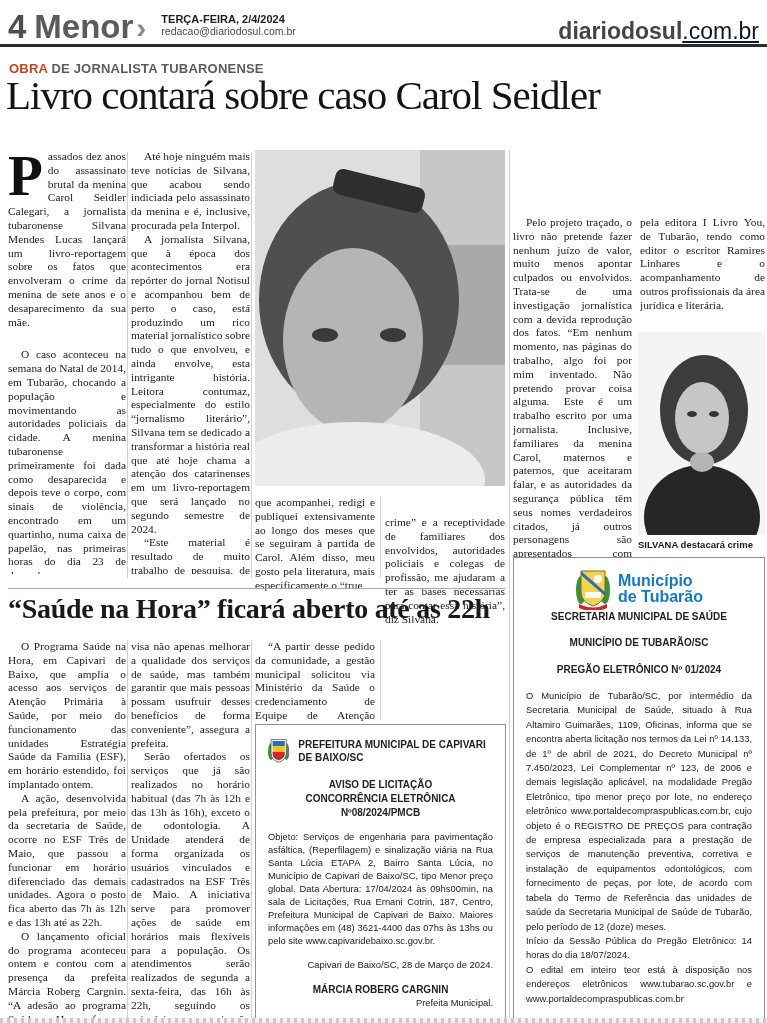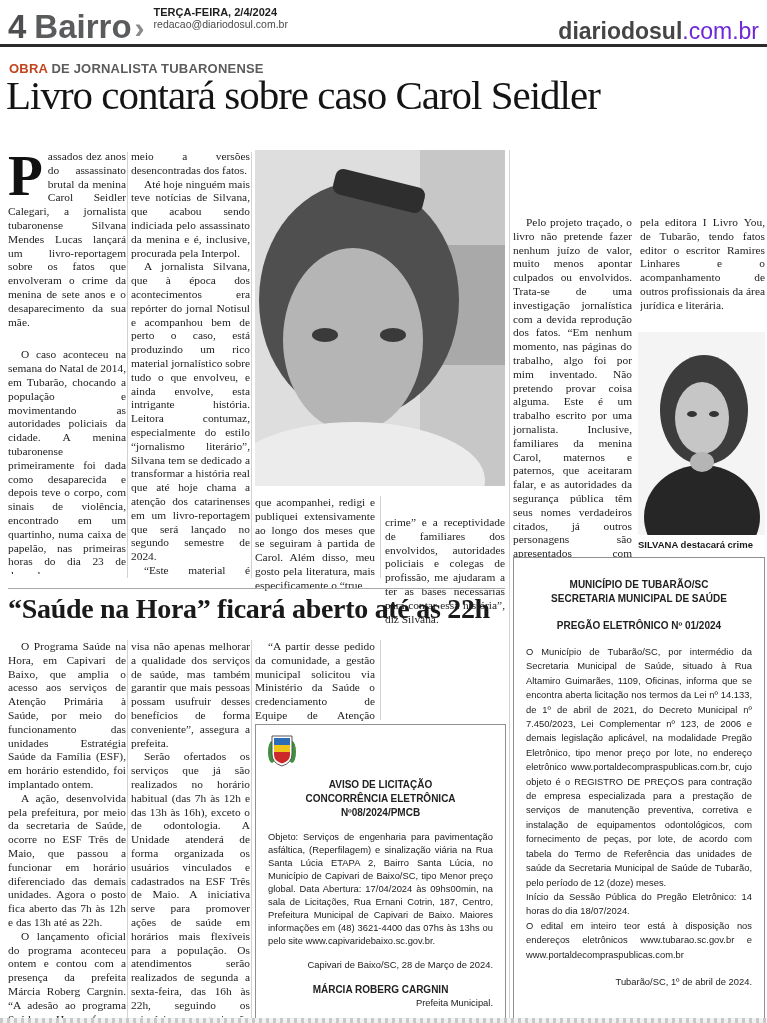--- a/index.html
+++ b/index.html
@@ -6,26 +6,26 @@
   #page{position:relative;width:767px;height:1023px;background:#fff;overflow:hidden;
         font-family:"Liberation Serif",serif;color:#1b1b1b;}
   
   .masthead{position:absolute;left:8px;top:4px;width:751px;height:40px;
             display:flex;justify-content:space-between;align-items:flex-end;
             font-family:"Liberation Sans",sans-serif;}
   .mh-left{display:flex;align-items:flex-end;}
   .mh-num{font-size:33px;font-weight:bold;color:#4e4e50;line-height:34px;}
   .mh-section{font-size:33px;font-weight:bold;color:#5a5b5d;line-height:34px;margin-left:8px;}
   .mh-chev{font-size:30px;font-weight:bold;color:#8a8a8a;line-height:32px;margin-left:3px;}
-  .mh-meta{margin-left:9px;padding-bottom:14px;}
+  .mh-meta{margin-left:15px;padding-bottom:7px;}
   .mh-date{font-size:11px;font-weight:bold;color:#1e1e1e;line-height:12px;}
   .mh-email{font-size:10.5px;color:#4a4a4a;line-height:12px;}
   .mh-site{padding-bottom:1px;font-size:23px;line-height:24px;}
   .mh-site-bold{font-weight:bold;color:#454545;}
-  .mh-site-rest{color:#6d28d9;}
+  .mh-site-rest{color:#0f172a;text-decoration:underline;}
   .mh-rule{position:absolute;left:0;top:44px;width:767px;height:3px;background:#2b2b2b;}
   
   .kicker{position:absolute;left:9px;top:61px;font-family:"Liberation Sans",sans-serif;
           font-size:13px;font-weight:bold;letter-spacing:.2px;}
   .kicker-hl{color:#c2451d;}
   .kicker-rest{color:#5c5c5c;font-weight:bold;}
   .headline1{position:absolute;left:6px;top:72px;width:756px;
              font-size:41px;line-height:46px;font-weight:normal;color:#141414;letter-spacing:-1px;}
   
   .col{position:absolute;text-align:justify;font-size:11.4px;line-height:13.8px;color:#1c1c1c;}
@@ -61,42 +61,41 @@
              background:repeating-linear-gradient(90deg,#c9c9c9 0 3px,#f2f2f2 3px 7px);}
 </style>
 </head>
 <body>
 
 <div id="page">
 
   <header class="masthead">
     <div class="mh-left">
       <span class="mh-num">4</span>
-      <span class="mh-section">Bairro</span>
+      <span class="mh-section">Menor</span>
       <span class="mh-chev">›</span>
       <div class="mh-meta">
         <div class="mh-date">TERÇA-FEIRA, 2/4/2024</div>
         <div class="mh-email">redacao@diariodosul.com.br</div>
       </div>
     </div>
     <div class="mh-site"><span class="mh-site-bold">diariodosul</span><span class="mh-site-rest">.com.br</span></div>
   </header>
   <div class="mh-rule"></div>
 
   <div class="kicker"><span class="kicker-hl">OBRA</span><span class="kicker-rest"> DE JORNALISTA TUBARONENSE</span></div>
   <h1 class="headline1" style="margin:0;">Livro contará sobre caso Carol Seidler</h1>
 
   <div class="col clip" style="left:8px;top:150px;width:118px;height:424px;">
     <p><span class="dropcap">P</span><span>assados dez anos do assassinato brutal da menina Carol Seidler Calegari, a jornalista tubaronense Silvana Mendes Lucas lançará um livro-reportagem sobre os fatos que envolveram o crime da menina de sete anos e o desaparecimento da sua mãe.</span></p>
     <p class="ind gapped">O caso aconteceu na semana do Natal de 2014, em Tubarão, chocando a população e movimentando as autoridades policiais da cidade. A menina tubaronense primeiramente foi dada como desaparecida e depois teve o corpo, com sinais de violência, encontrado em um quartinho, numa caixa de papelão, nas primeiras horas do dia 23 de dezembro.</p>
 
   </div>
 
   <div class="col clip" style="left:131px;top:150px;width:119px;height:424px;">
-    <p>meio a versões desencontradas dos fatos.</p>
     <p class="ind">Até hoje ninguém mais teve notícias de Silvana, que acabou sendo indiciada pelo assassinato da menina e é, inclusive, procurada pela Interpol.</p>
     <p class="ind">A jornalista Silvana, que à época dos acontecimentos era repórter do jornal Notisul e acompanhou bem de perto o caso, está produzindo um rico material jornalístico sobre tudo o que envolveu, e ainda envolve, esta intrigante história. Leitora contumaz, especialmente do estilo “jornalismo literário”, Silvana tem se dedicado a transformar a história real que até hoje chama a atenção dos catarinenses em um livro-reportagem que será lançado no segundo semestre de 2024.</p>
     <p class="ind">“Este material é resultado de muito trabalho de pesquisa, de entrevistas, em sua maioria de fontes primárias, de observações e de muita leitura. Foram muitas matérias,</p>
   </div>
 
   <div class="photo" style="left:255px;top:150px;width:250px;height:336px;">
     <svg width="250" height="336" viewBox="0 0 250 336">
       <rect width="250" height="336" fill="#dedede"></rect>
       <rect x="165" y="0" width="85" height="336" fill="#c7c7c7"></rect>
       <rect x="178" y="95" width="72" height="120" fill="#a9a9a9"></rect>
@@ -114,21 +113,21 @@
   </div>
   <div class="col" style="left:385px;top:516px;width:120px;">
     <p>crime” e a receptividade de familiares dos envolvidos, autoridades policiais e colegas de profissão, me ajudaram a ter as bases necessárias para contar essa história”, diz Silvana.</p>
   </div>
 
   <div class="col clip" style="left:513px;top:216px;width:119px;height:348px;">
     <p class="ind">Pelo projeto traçado, o livro não pretende fazer nenhum juízo de valor, muito menos apontar culpados ou envolvidos. Trata-se de uma investigação jornalística com a devida reprodução dos fatos. “Em nenhum momento, nas páginas do trabalho, algo foi por mim inventado. Não pretendo provar coisa alguma. Este é um trabalho escrito por uma jornalista. Inclusive, familiares da menina Carol, maternos e paternos, que aceitaram falar, e as autoridades da segurança pública têm seus nomes verdadeiros citados, já outros personagens são apresentados com pseudônimos, até porque o caso ainda não está encerrado e as investigações continuam”, esclarece a autora.</p>
 
   </div>
   <div class="col clip" style="left:640px;top:216px;width:125px;height:114px;">
-    <p>pela editora I Livro You, de Tubarão, tendo fatos editor o escritor Ramires Linhares e o acompanhamento de outros profissionais da área jurídica e literária.</p>
+    <p>pela editora I Livro You, de Tubarão, tendo como editor o escritor Ramires Linhares e o acompanhamento de outros profissionais da área jurídica e literária.</p>
   </div>
 
   <div class="photo" style="left:638px;top:332px;width:127px;height:203px;background:#f4f4f4;">
     <svg width="127" height="203" viewBox="0 0 127 203">
       <rect width="127" height="203" fill="#f4f4f4"></rect>
       <ellipse cx="66" cy="78" rx="44" ry="55" fill="#3c3c3c"></ellipse>
       <ellipse cx="64" cy="86" rx="27" ry="36" fill="#c6c6c6"></ellipse>
       <ellipse cx="54" cy="82" rx="5" ry="3" fill="#333"></ellipse>
       <ellipse cx="76" cy="82" rx="5" ry="3" fill="#333"></ellipse>
       <ellipse cx="64" cy="185" rx="58" ry="52" fill="#262626"></ellipse>
@@ -165,32 +164,48 @@
   <div class="notice" style="left:255px;top:724px;width:251px;height:296px;padding:9px 12px;">
     <div class="notice-head">
       <svg width="28" height="33" viewBox="0 0 28 33">
         <ellipse cx="4" cy="18" rx="4" ry="11" fill="#3f8f3f"></ellipse>
         <ellipse cx="24" cy="18" rx="4" ry="11" fill="#3f8f3f"></ellipse>
         <path d="M4 2 H24 V20 Q24 29 14 32 Q4 29 4 20 Z" fill="#fff" stroke="#555" stroke-width="1"></path>
         <rect x="6" y="4" width="16" height="7" fill="#2e6db4"></rect>
         <rect x="6" y="11" width="16" height="7" fill="#f0c419"></rect>
         <path d="M6 18 H22 V21 Q22 27 14 29.5 Q6 27 6 21 Z" fill="#cc2a2a"></path>
       </svg>
+      <div class="notice-head-text">PREFEITURA MUNICIPAL DE CAPIVARI DE BAIXO/SC</div>
     </div>
     <div class="notice-title" style="margin-top:11px;">AVISO DE LICITAÇÃO</div>
     <div class="notice-title">CONCORRÊNCIA ELETRÔNICA Nº08/2024/PMCB</div>
     <div class="notice-body" style="margin-top:10px;">Objeto: Serviços de engenharia para pavimentação asfáltica, (Reperfilagem) e sinalização viária na Rua Santa Lúcia ETAPA 2, Bairro Santa Lúcia, no Município de Capivari de Baixo/SC, tipo Menor preço global. Data Abertura: 17/04/2024 às 09hs00min, na sala de Licitações, Rua Ernani Cotrin, 187, Centro, Prefeitura Municipal de Capivari de Baixo. Maiores informações em (48) 3621-4400 das 07hs às 13hs ou pelo site www.capivaridebaixo.sc.gov.br.</div>
     <div class="notice-center" style="margin-top:12px;">Capivari de Baixo/SC, 28 de Março de 2024.</div>
     <div class="notice-signer" style="margin-top:14px;">MÁRCIA ROBERG CARGNIN</div>
     <div class="notice-center" style="margin-top:2px;">Prefeita Municipal.</div>
   </div>
 
   <div class="notice" style="left:513px;top:557px;width:252px;height:462px;padding:8px 12px;">
+    <div class="tub-logo">
+      <svg width="36" height="42" viewBox="0 0 36 42">
+        <ellipse cx="6" cy="22" rx="5" ry="14" fill="#3f8f3f"></ellipse>
+        <ellipse cx="30" cy="22" rx="5" ry="14" fill="#3f8f3f"></ellipse>
+        <path d="M6 3 H30 V24 Q30 34 18 38 Q6 34 6 24 Z" fill="#f5d34a" stroke="#7a6a1f" stroke-width="1"></path>
+        <path d="M6 3 L30 24 V28 L6 7 Z" fill="#2e6db4"></path>
+        <circle cx="23" cy="11" r="4" fill="#fff"></circle>
+        <rect x="10" y="24" width="16" height="6" fill="#fff"></rect>
+        <path d="M4 36 Q18 43 32 36 L32 40 Q18 46 4 40 Z" fill="#cc2a2a"></path>
+      </svg>
+      <div class="tub-logo-text">
+        <div>Município</div>
+        <div>de Tubarão</div>
+      </div>
+    </div>
+    <div class="notice-title">SECRETARIA MUNICIPAL DE SAÚDE</div>
     <div class="notice-title" style="margin-top:12px;">MUNICÍPIO DE TUBARÃO/SC</div>
-    <div class="notice-title">SECRETARIA MUNICIPAL DE SAÚDE</div>
     <div class="notice-title" style="margin-top:13px;">PREGÃO ELETRÔNICO Nº 01/2024</div>
     <div class="notice-body" style="margin-top:12px;line-height:14.4px;">O Município de Tubarão/SC, por intermédio da Secretaria Municipal de Saúde, situado à Rua Altamiro Guimarães, 1109, Oficinas,  informa que se encontra aberta licitação nos termos da Lei nº 14.133, de 1º de abril de 2021, do Decreto Municipal nº 7.450/2023, Lei Complementar nº 123, de 2006 e demais legislação aplicável, na modalidade Pregão Eletrônico, tipo menor preço por lote, no endereço eletrônico www.portaldecompraspublicas.com.br, cujo objeto é o REGISTRO DE PREÇOS para contração de empresa especializada para a prestação de serviços de manutenção preventiva, corretiva e instalação de equipamentos odontológicos, com fornecimento de peças, por lote, de acordo com tabela do Termo de Referência das unidades de saúde da Secretaria Municipal de Saúde de Tubarão, pelo período de 12 (doze) meses.</div>
     <div class="notice-body" style="line-height:14.4px;">Início da Sessão Pública do Pregão Eletrônico: 14 horas do dia 18/07/2024.</div>
     <div class="notice-body" style="line-height:14.4px;">O edital em inteiro teor está à disposição nos endereços eletrônicos www.tubarao.sc.gov.br e www.portaldecompraspublicas.com.br</div>
     <div class="notice-center" style="margin-top:14px;">Tubarão/SC, 1º de abril de 2024.</div>
 
   </div>
 
   <div class="page-edge"></div>
 </div>

